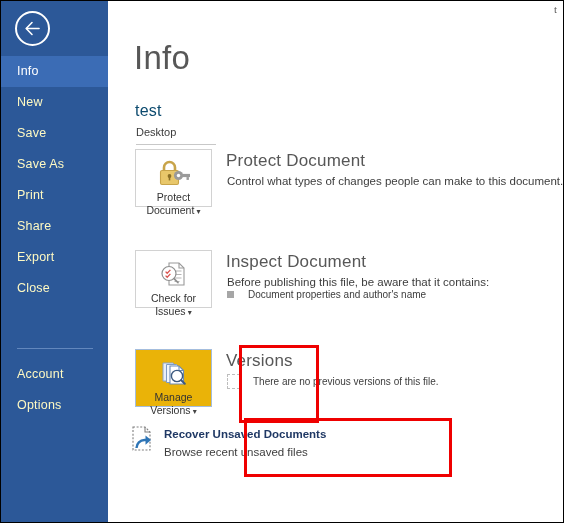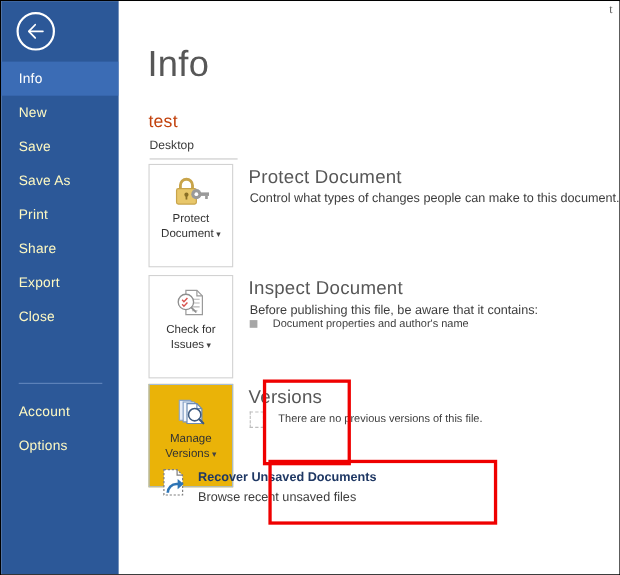--- a/index.html
+++ b/index.html
@@ -113,21 +113,21 @@
     color: #575757;
     font-weight: 300;
     letter-spacing: .3px;
   }
 
   .doc-name {
     position: absolute;
     left: 27px;
     top: 101px;
     font-size: 16px;
-    color: #c2410c;
+    color: #0c4a6e;
     letter-spacing: .2px;
   }
   .doc-path {
     position: absolute;
     left: 28px;
     top: 125px;
     font-size: 11px;
     color: #3b3b3b;
   }
   .doc-divider {
@@ -136,21 +136,21 @@
     top: 143px;
     width: 80px;
     height: 1px;
     background: #c8c8c8;
   }
 
   .big-button {
     position: absolute;
     left: 27px;
     width: 77px;
-    height: 94px;
+    height: 58px;
     border: 1px solid #d2d2d2;
     background: #ffffff;
     box-sizing: border-box;
     display: flex;
     flex-direction: column;
     align-items: center;
     justify-content: flex-start;
     padding-top: 8px;
     cursor: pointer;
   }
@@ -211,21 +211,21 @@
     width: 11px;
     height: 13px;
     border: 1px dashed #bdbdbd;
     margin-right: 13px;
     flex: none;
   }
 
   
   .recover {
     position: absolute;
-    left: 36px;
+    left: 20px;
     top: 422px;
     display: flex;
     align-items: flex-start;
     cursor: pointer;
   }
   .recover .ricon {
     width: 30px;
     height: 32px;
     flex: none;
     margin-right: 6px;

